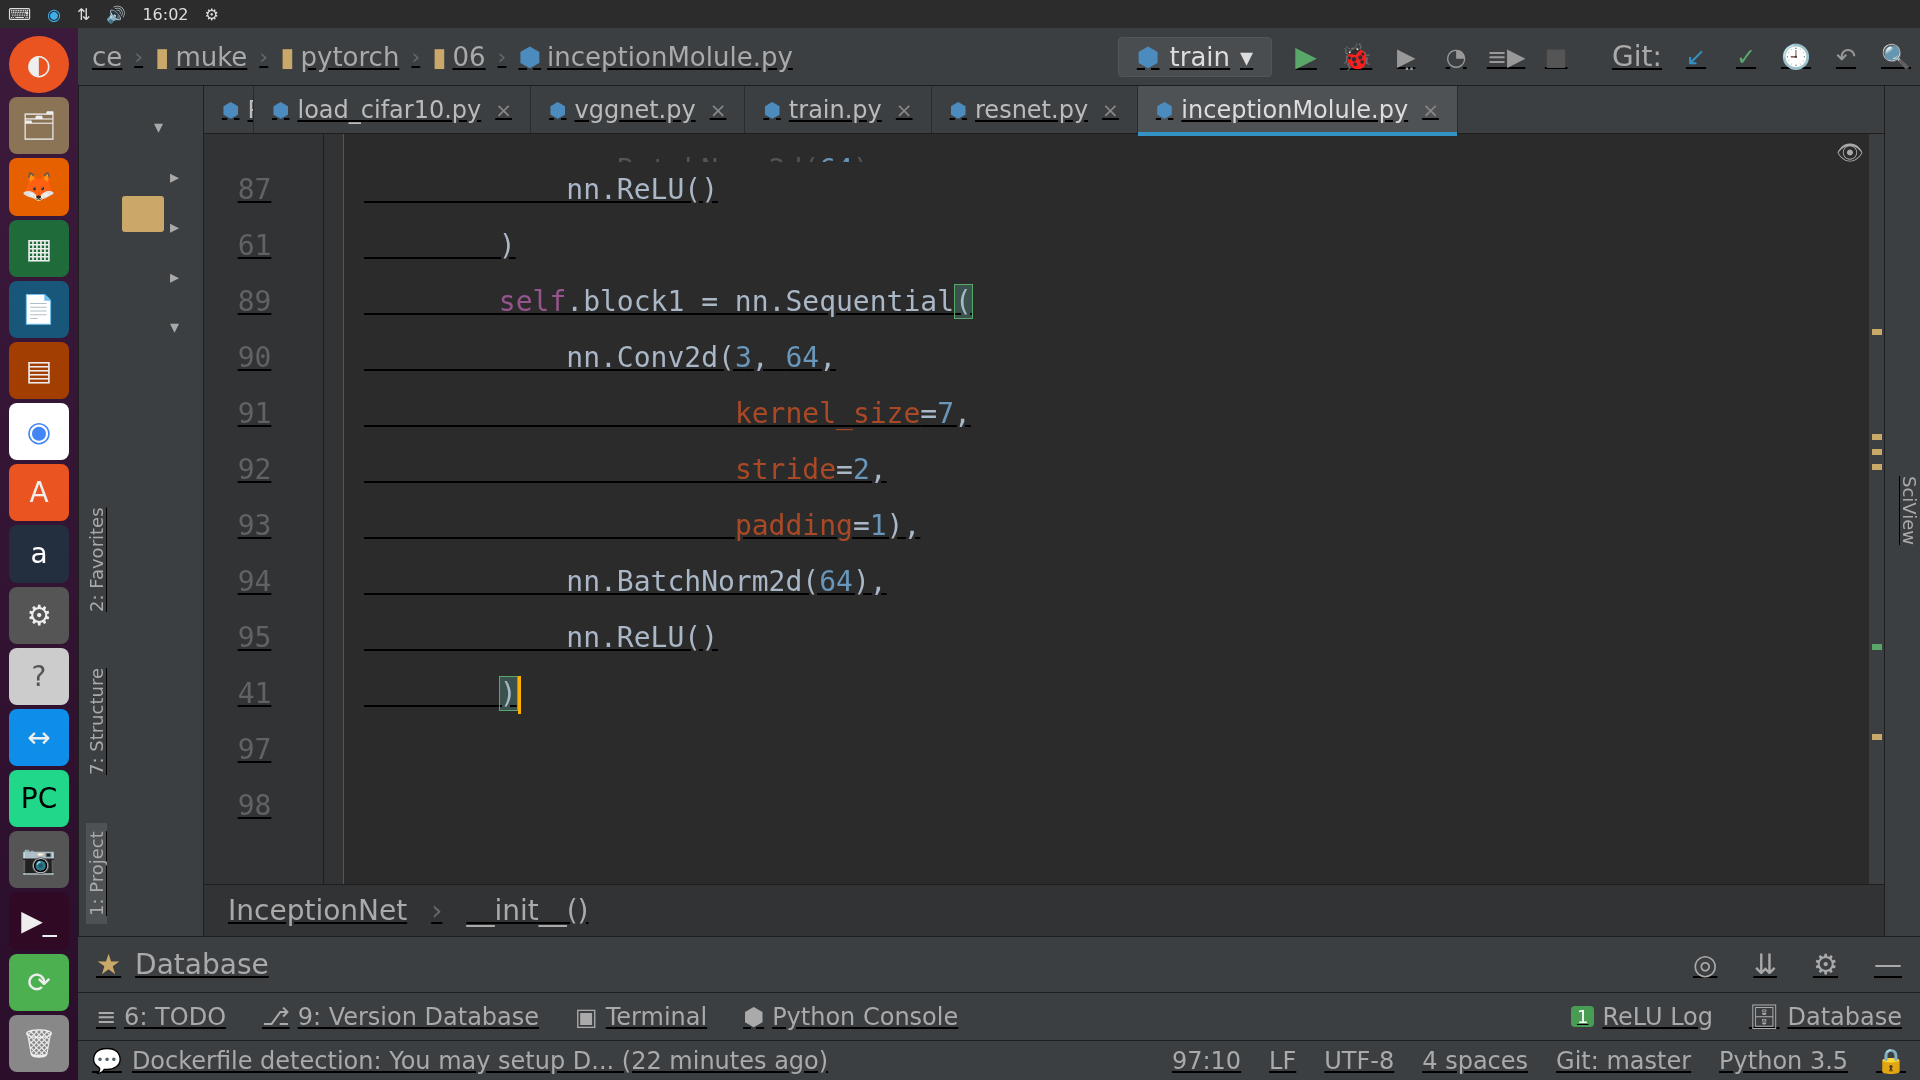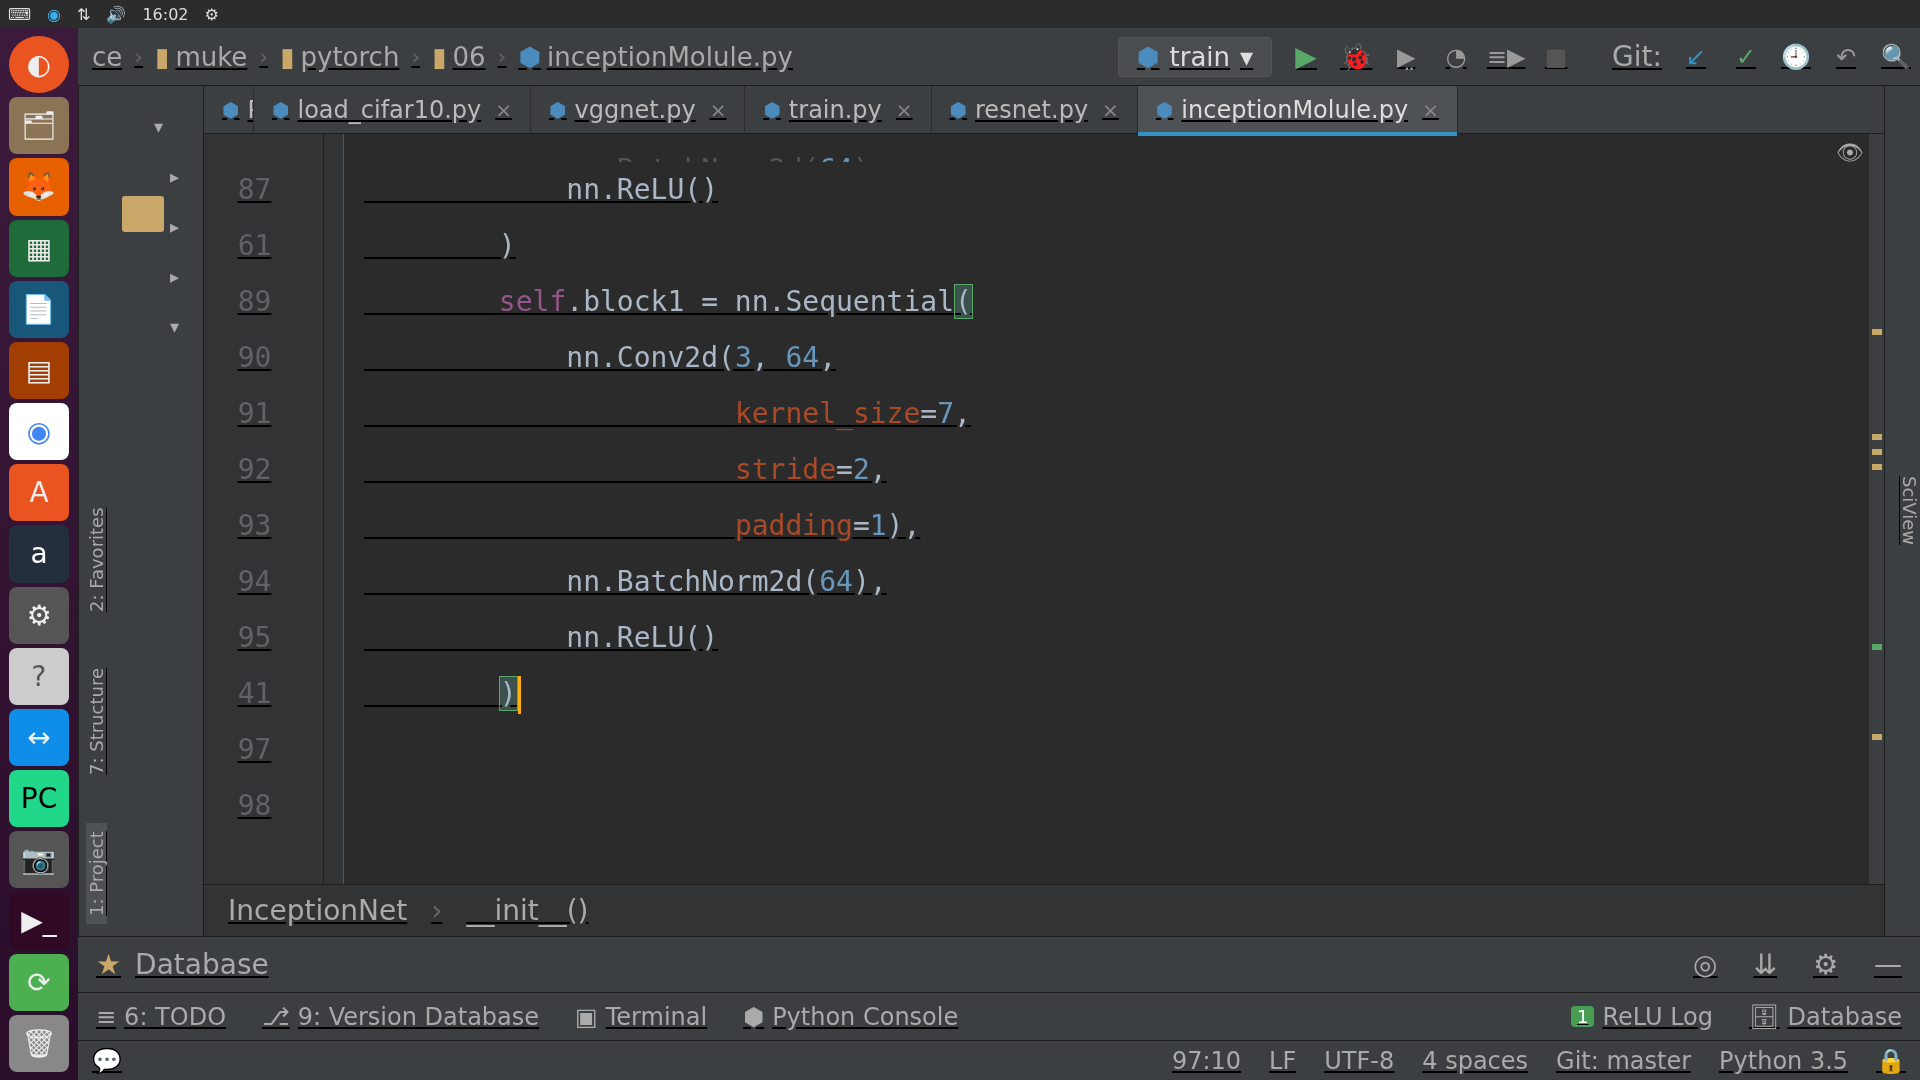--- a/index.html
+++ b/index.html
@@ -270,20 +270,21 @@
       <div class="btw-item">
           <span>🗄</span>
           <span>Database</span>
         </div>
     </div>
   </div>
 
   <div class="status-bar">
     <div class="msg">
       <span>💬</span>
+      <span>Dockerfile detection: You may setup D... (22 minutes ago)</span>
     </div>
     <span>97:10</span>
     <span>LF</span>
     <span>UTF-8</span>
     <span>4 spaces</span>
     <span>Git: master</span>
     <span>Python 3.5</span>
     <span>🔒</span>
   </div>
 </div>

